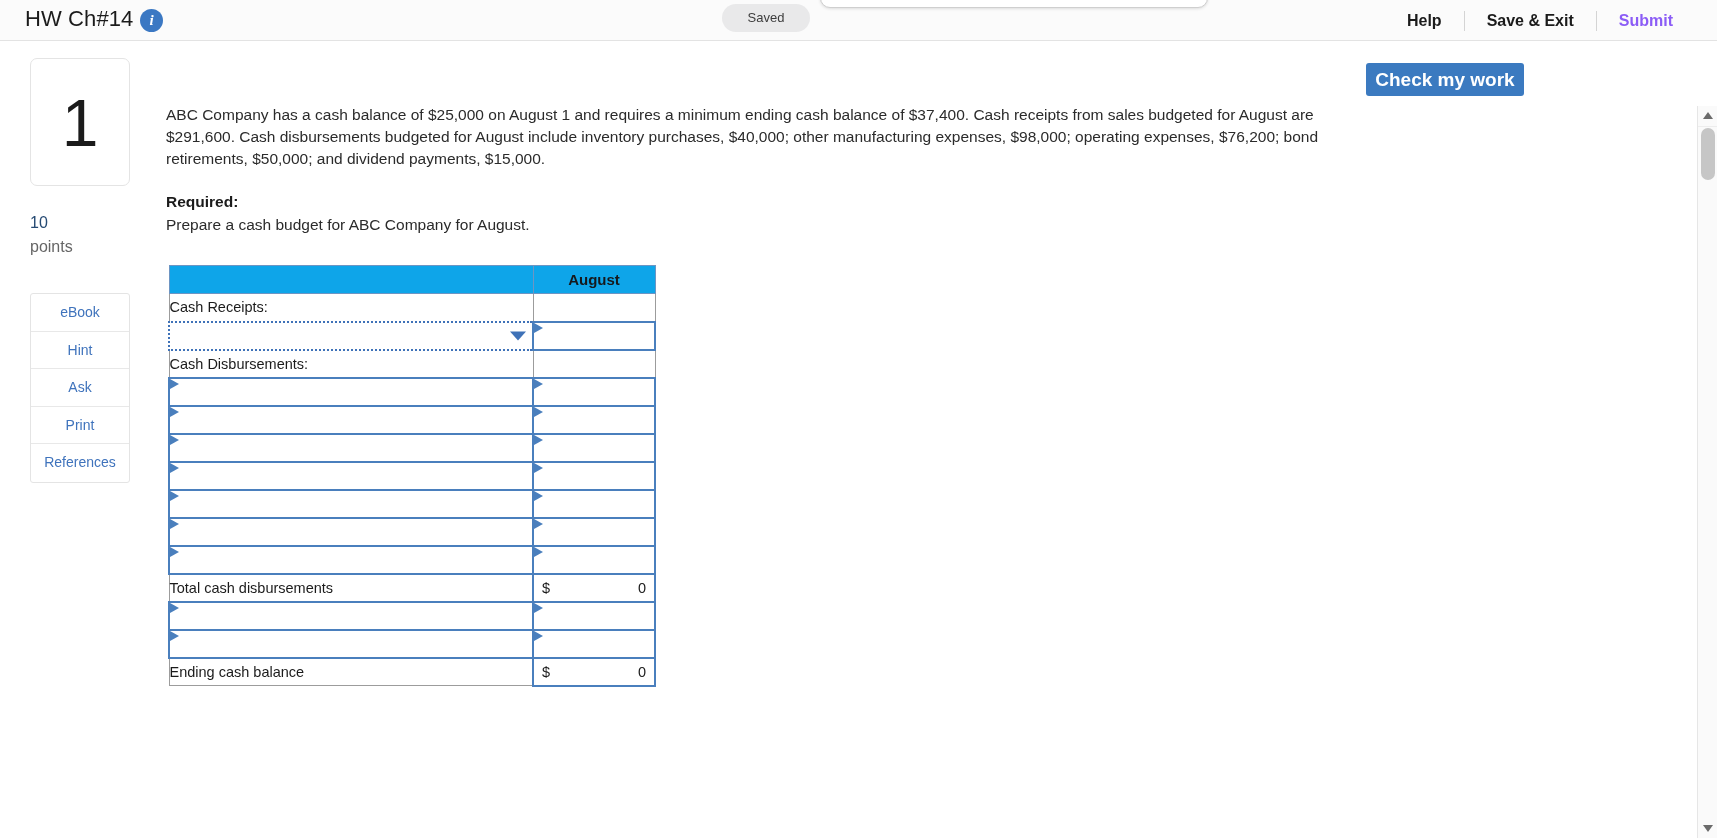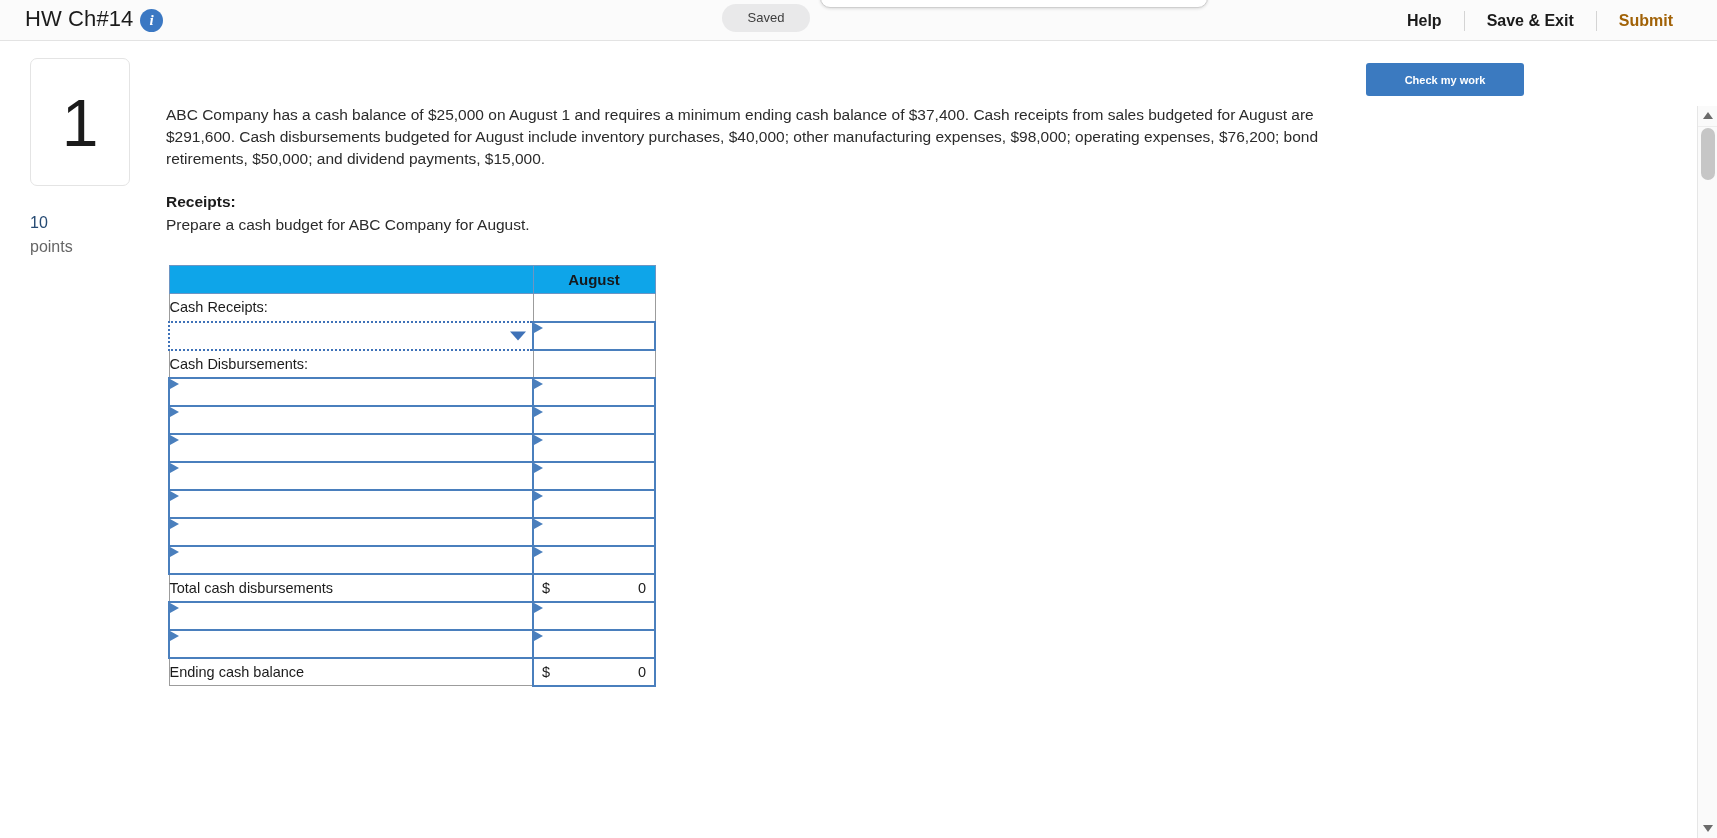--- a/index.html
+++ b/index.html
@@ -51,21 +51,21 @@
 
   #header-actions {
     position:absolute; right:22px; top:0; height:41px;
     display:flex; align-items:center; gap:0;
   }
   .hdr-link {
     font-size:16px; font-weight:bold; padding:0 22px;
     text-decoration:none; line-height:41px; cursor:pointer;
   }
   .hdr-link.dark { color:#1b1b1b; }
-  .hdr-link.blue { color:#a16207; }
+  .hdr-link.blue { color:#8b5cf6; }
   .hdr-div { width:1px; height:20px; background:#d4d4d4; }
 
   
   #qnum-box {
     position:absolute; left:30px; top:58px; width:100px; height:128px;
     border:1px solid #e4e4e4; border-radius:7px;
     background:#fff;
   }
   #qnum {
     width:100%; text-align:center; line-height:128px;
@@ -93,21 +93,21 @@
     border-bottom:1px solid #e8e8e8;
   }
   .tool-item:last-child { border-bottom:none; }
 
   
   #check-btn {
     position:absolute; left:1366px; top:63px;
     width:158px; height:33px;
     background:#3b7ac0; color:#fff;
     border:none; border-radius:3px;
-    font-size:11px; font-weight:bold;
+    font-size:19px; font-weight:bold;
     font-family:"Liberation Sans", sans-serif;
     cursor:pointer;
   }
 
   
   #prob-text {
     position:absolute; left:166px; top:104px; width:1160px;
     font-size:15.5px; line-height:21.8px; color:#2b2b2b;
   }
   #required-head {
@@ -226,25 +226,32 @@
       <a class="hdr-link blue">Submit</a>
     </div>
   </div>
 
   <div id="qnum-box">
     <div id="qnum">1</div>
   </div>
   <div id="points-val">10</div>
   <div id="points-label">points</div>
 
+  <div id="tool-list">
+    <div class="tool-item">eBook</div>
+    <div class="tool-item">Hint</div>
+    <div class="tool-item">Ask</div>
+    <div class="tool-item">Print</div>
+    <div class="tool-item">References</div>
+  </div>
 
   <button id="check-btn">Check my work</button>
 
   <div id="prob-text">ABC Company has a cash balance of $25,000 on August 1 and requires a minimum ending cash balance of $37,400. Cash receipts from sales budgeted for August are $291,600. Cash disbursements budgeted for August include inventory purchases, $40,000; other manufacturing expenses, $98,000; operating expenses, $76,200; bond retirements, $50,000; and dividend payments, $15,000.</div>
-  <div id="required-head">Receipts:</div>
+  <div id="required-head">Required:</div>
   <div id="required-body">Prepare a cash budget for ABC Company for August.</div>
 
   <table id="sheet">
     <tbody id="sheet-body">
         <tr>
           <th class="hdr-cell c-label"></th>
           <th class="hdr-cell c-val">August</th>
         </tr>
         <tr>
           <td class="c-label plain"><span>Cash Receipts:</span></td>

